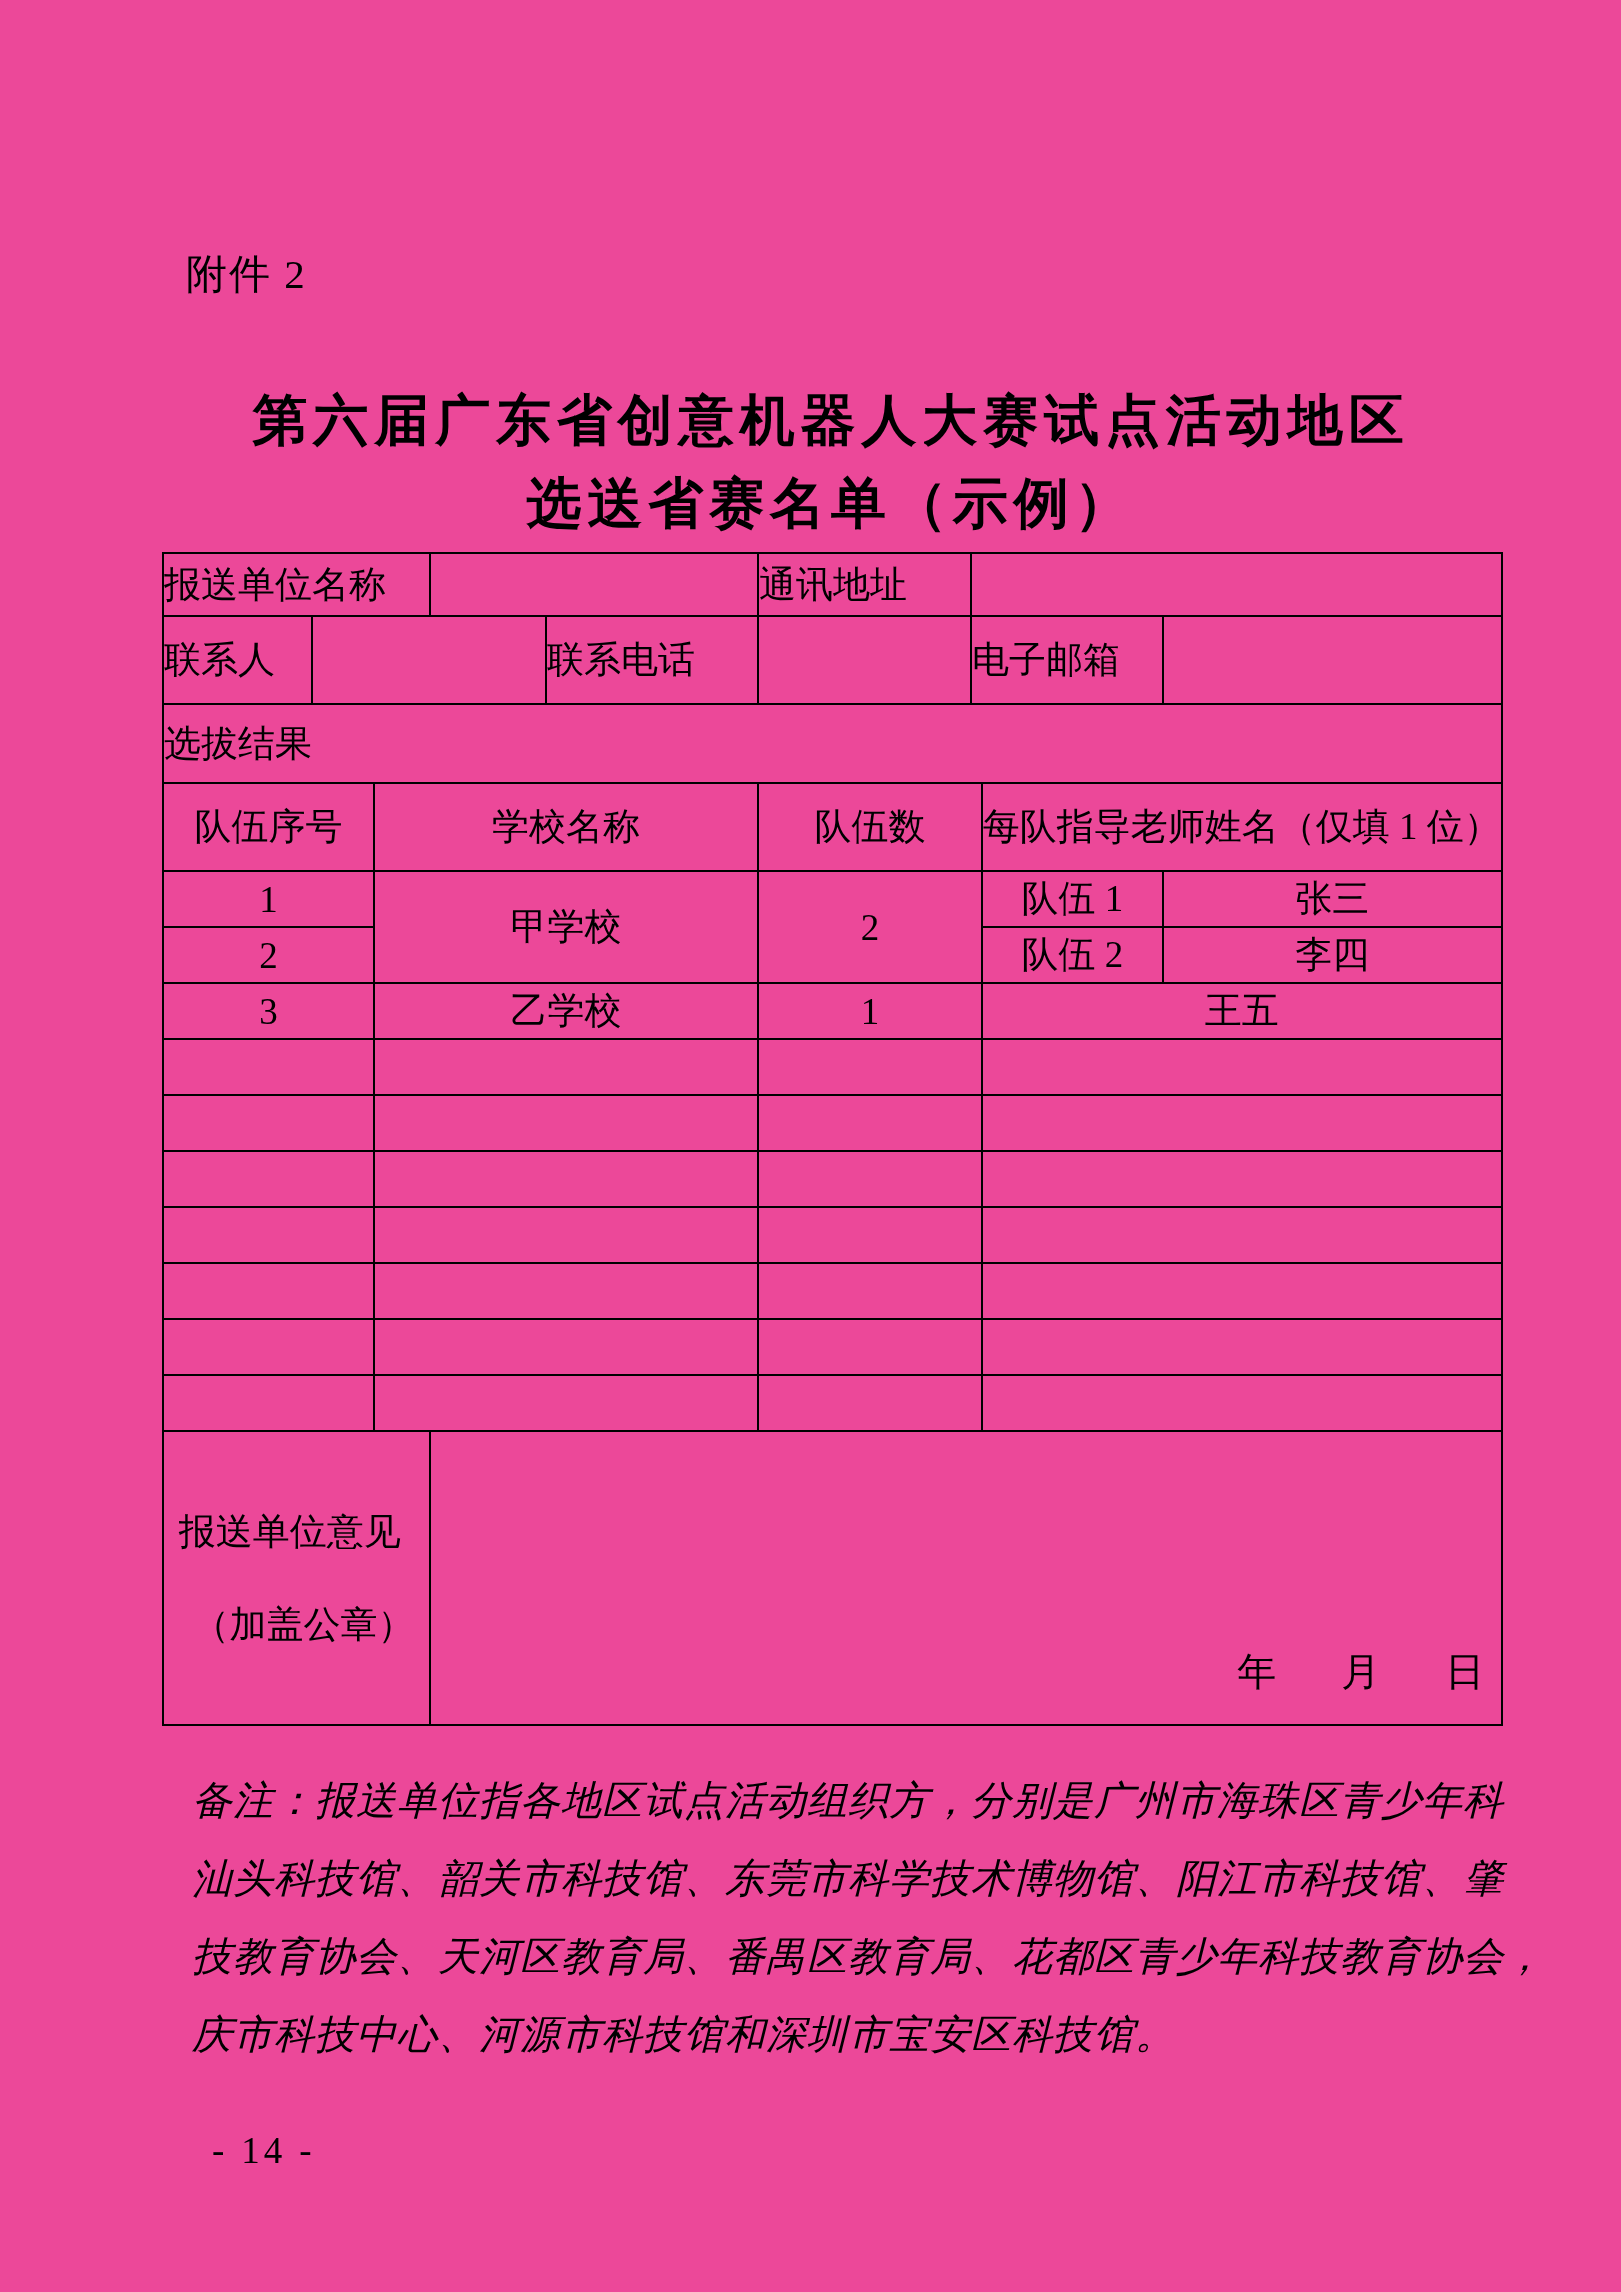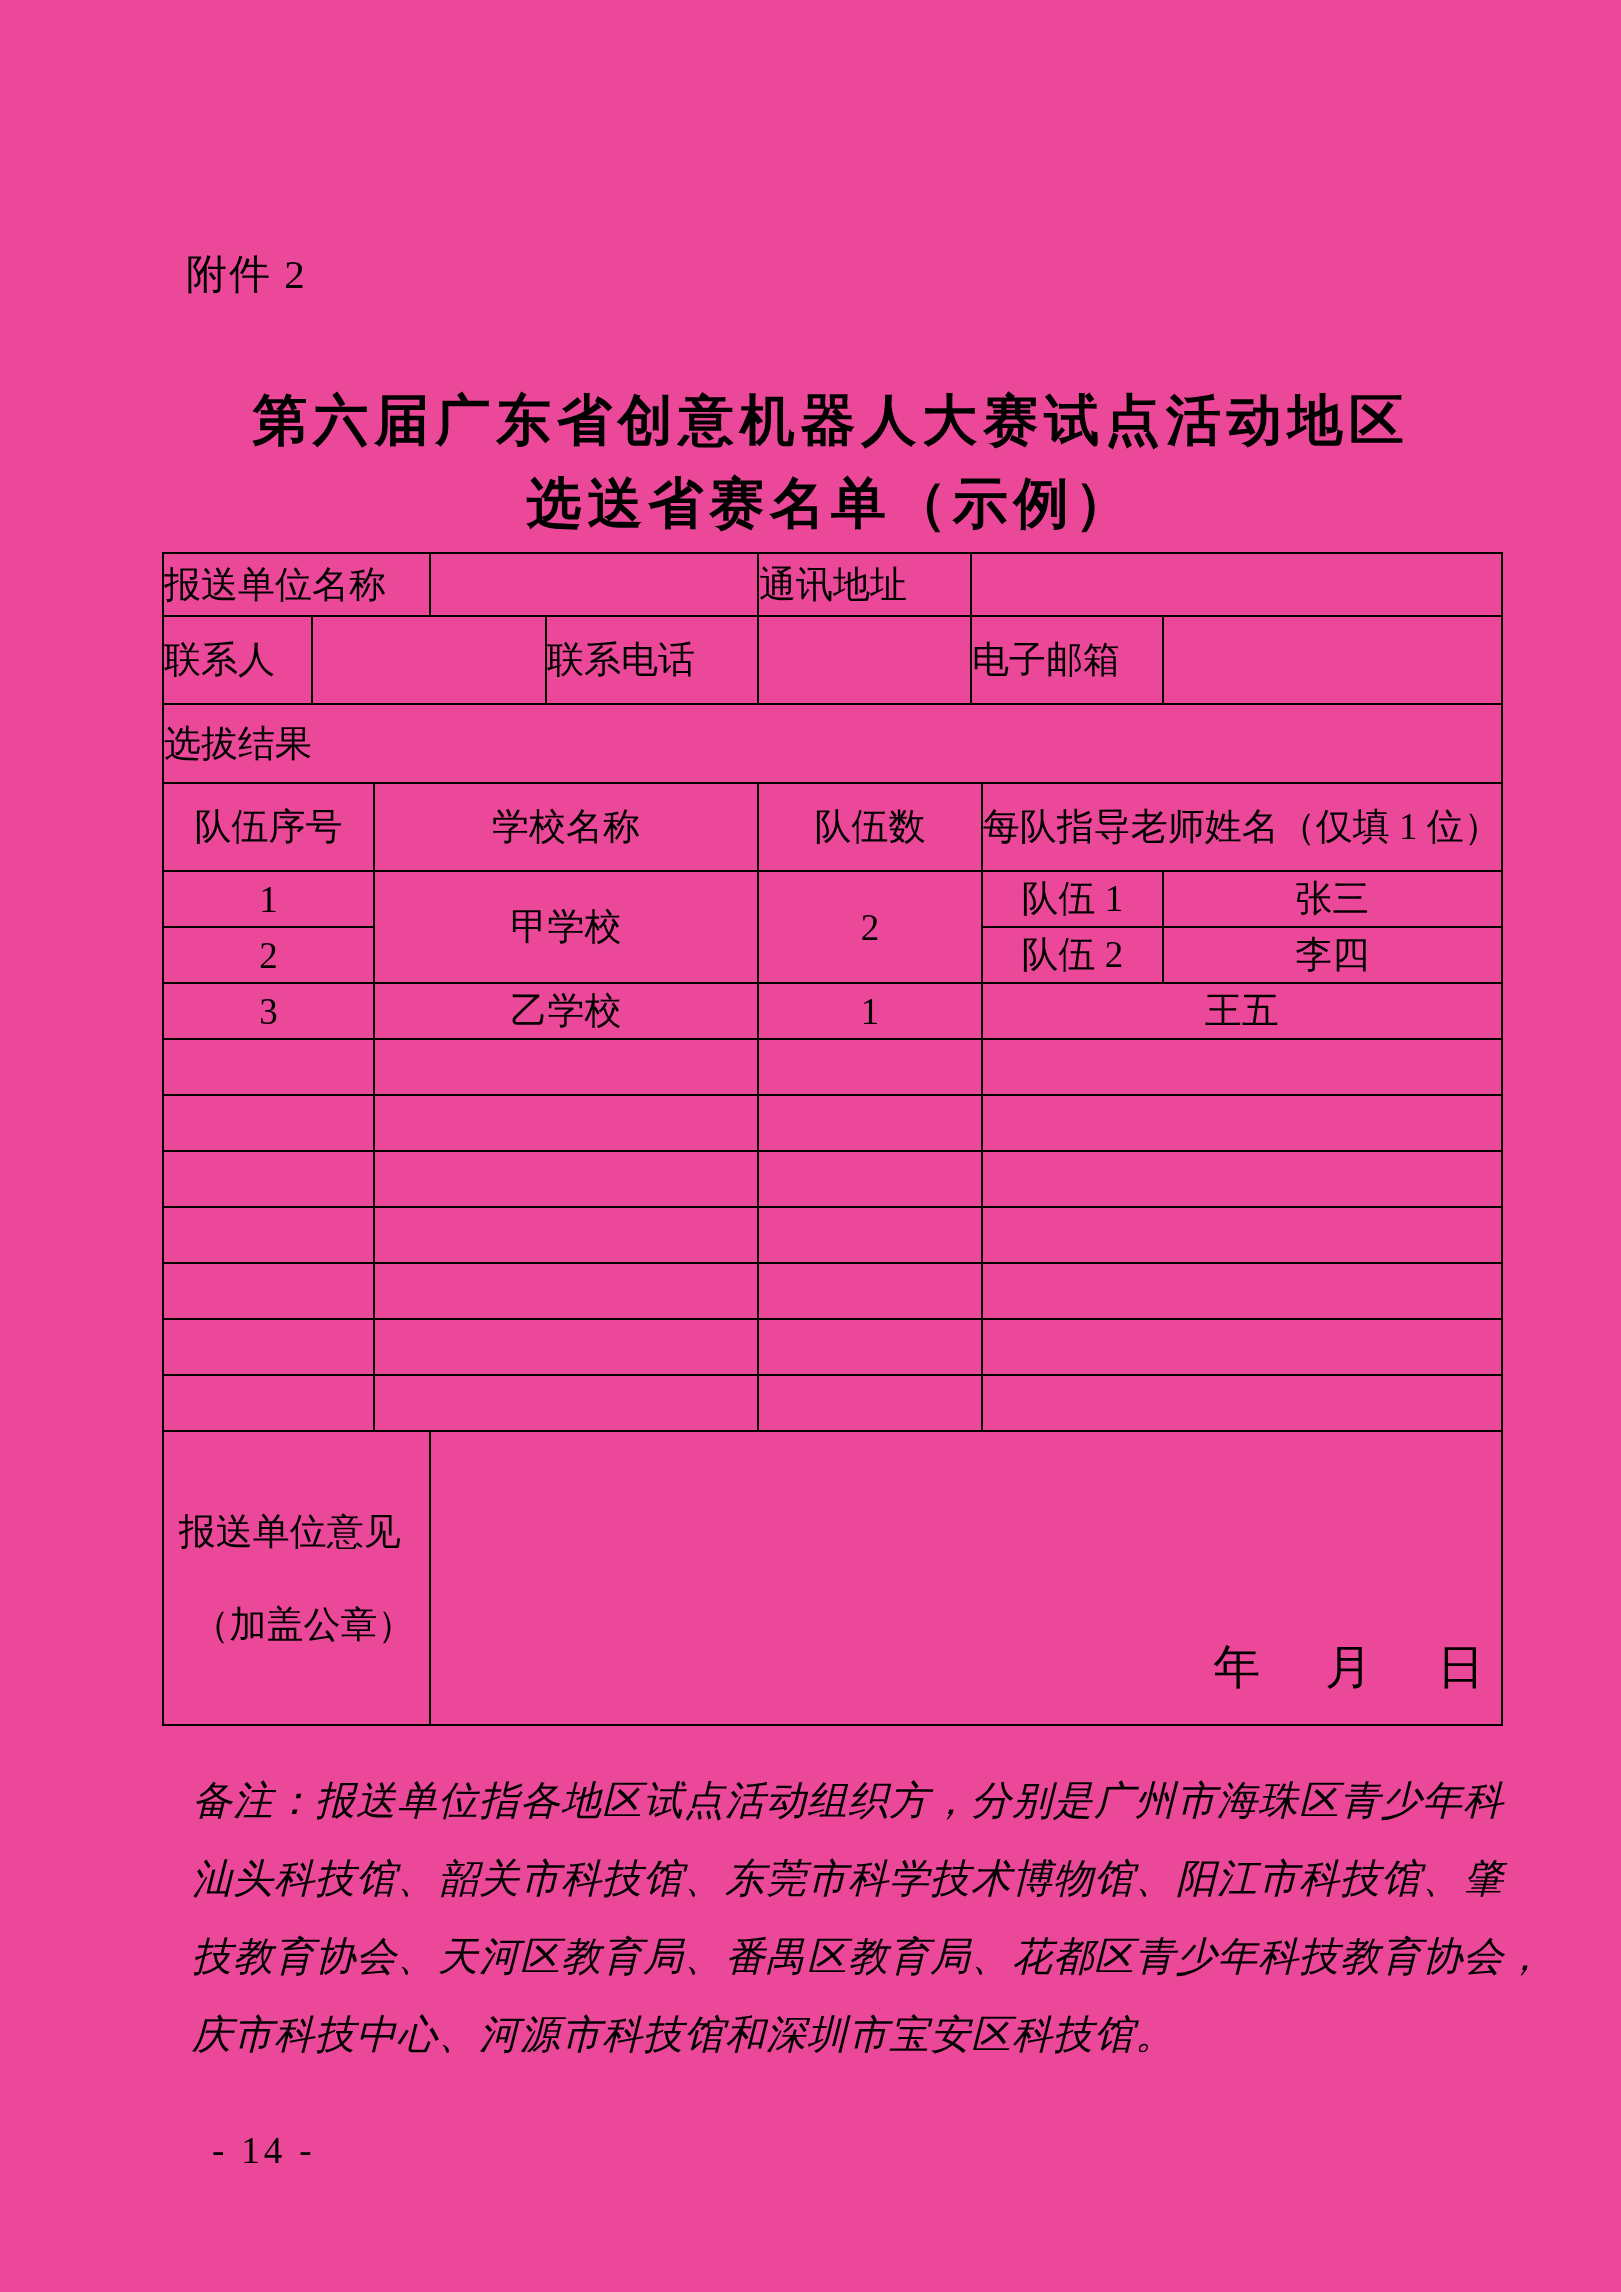--- a/index.html
+++ b/index.html
@@ -44,21 +44,21 @@
   tr.rBH{height:88px;}
   tr.rT{height:56px;}
   tr.rC{height:294px;}
   td.hteacher{font-size:35px;text-align:center;}
   td.opinion-lbl{vertical-align:top;padding-top:19.6px;}
   .op-l1{display:block;padding-left:14.7px;}
   .op-l2{display:block;padding-left:14px;margin-top:43px;text-align:center;}
   td.opinion-content{position:relative;}
   .date-line{
     position:absolute;right:16.7px;bottom:25.5px;
-    font-size:47px;
+    font-size:39px;
   }
   .date-line .d-sep{display:inline-block;width:65px;}
 
   .notes{
     position:absolute;left:192px;top:1762px;width:1284px;
     font-size:40px;line-height:78px;letter-spacing:1px;
     font-style:italic;
     white-space:nowrap;
   }
   .page-num{

